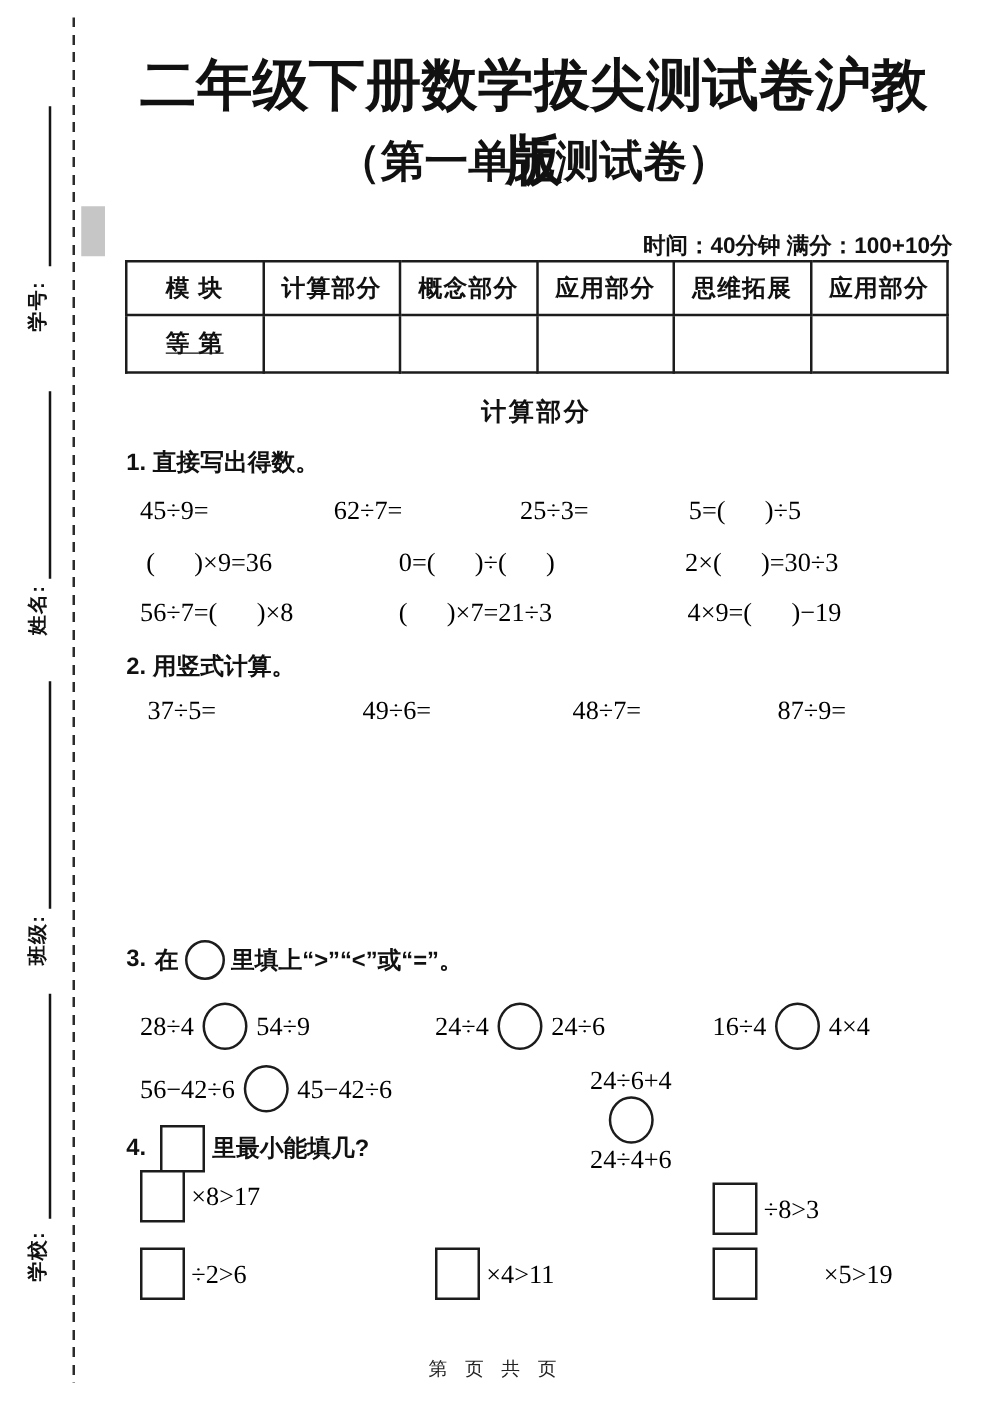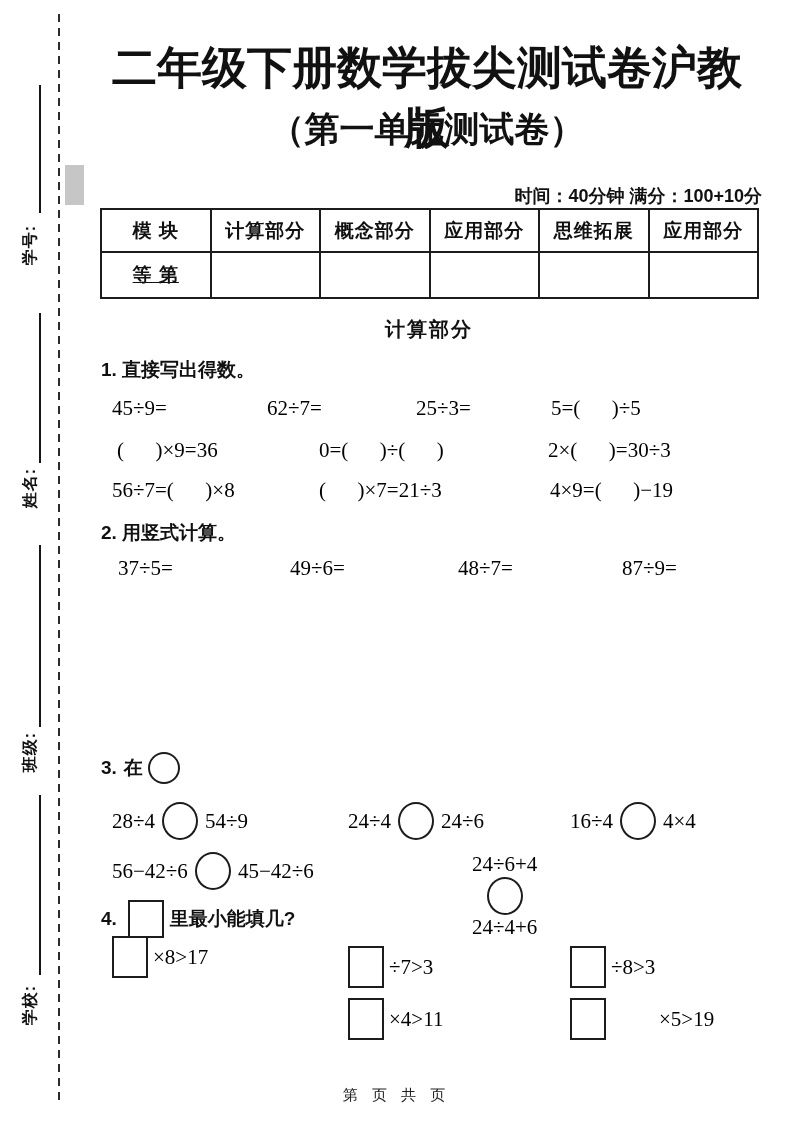--- a/index.html
+++ b/index.html
@@ -109,21 +109,21 @@
   <div class="math" style="left:319px;top:478px;">(      )×7=21÷3</div>
   <div class="math" style="left:550px;top:478px;">4×9=(      )−19</div>
 
   <div class="q-heading" style="left:101px;top:520px;">2. 用竖式计算。</div>
   <div class="math" style="left:118px;top:556px;">37÷5=</div>
   <div class="math" style="left:290px;top:556px;">49÷6=</div>
   <div class="math" style="left:458px;top:556px;">48÷7=</div>
   <div class="math" style="left:622px;top:556px;">87÷9=</div>
 
   <div class="q-heading" style="left:101px;top:752px;">
-    <span class="num">3.</span><span>在</span><span class="circle sm"></span>
+    <span class="num">3.</span><span>在</span><span class="circle sm"></span><span>里填上“&gt;”“&lt;”或“=”。</span>
   </div>
 
   <div class="math" style="left:112px;top:802px;">
     <span>28÷4</span><span class="circle"></span><span>54÷9</span>
   </div>
   <div class="math" style="left:348px;top:802px;">
     <span>24÷4</span><span class="circle"></span><span>24÷6</span>
   </div>
   <div class="math" style="left:570px;top:802px;">
     <span>16÷4</span><span class="circle"></span><span>4×4</span>
@@ -136,27 +136,27 @@
     <span>24÷6+4</span><span class="circle"></span><span>24÷4+6</span>
   </div>
 
   <div class="q-heading" style="left:101px;top:900px;">
     <span class="num">4.</span><span class="square h"></span><span>里最小能填几?</span>
   </div>
 
   <div class="math" style="left:112px;top:936px;">
     <span class="square"></span><span>×8&gt;17</span>
   </div>
-  <div class="math" style="left:348px;top:946px;">
-    <span class="square"></span><span>÷7&gt;3</span>
-  </div>
   <div class="math" style="left:570px;top:946px;">
     <span class="square"></span><span>÷8&gt;3</span>
   </div>
 
+  <div class="math" style="left:112px;top:998px;">
+    <span class="square"></span><span>÷2&gt;6</span>
+  </div>
   <div class="math" style="left:348px;top:998px;">
     <span class="square"></span><span>×4&gt;11</span>
   </div>
   <div class="math" style="left:570px;top:998px;gap:48px;">
     <span class="square"></span><span>×5&gt;19</span>
   </div>
 
   <div class="footer">第 页 共 页</div>
 
 </div>

